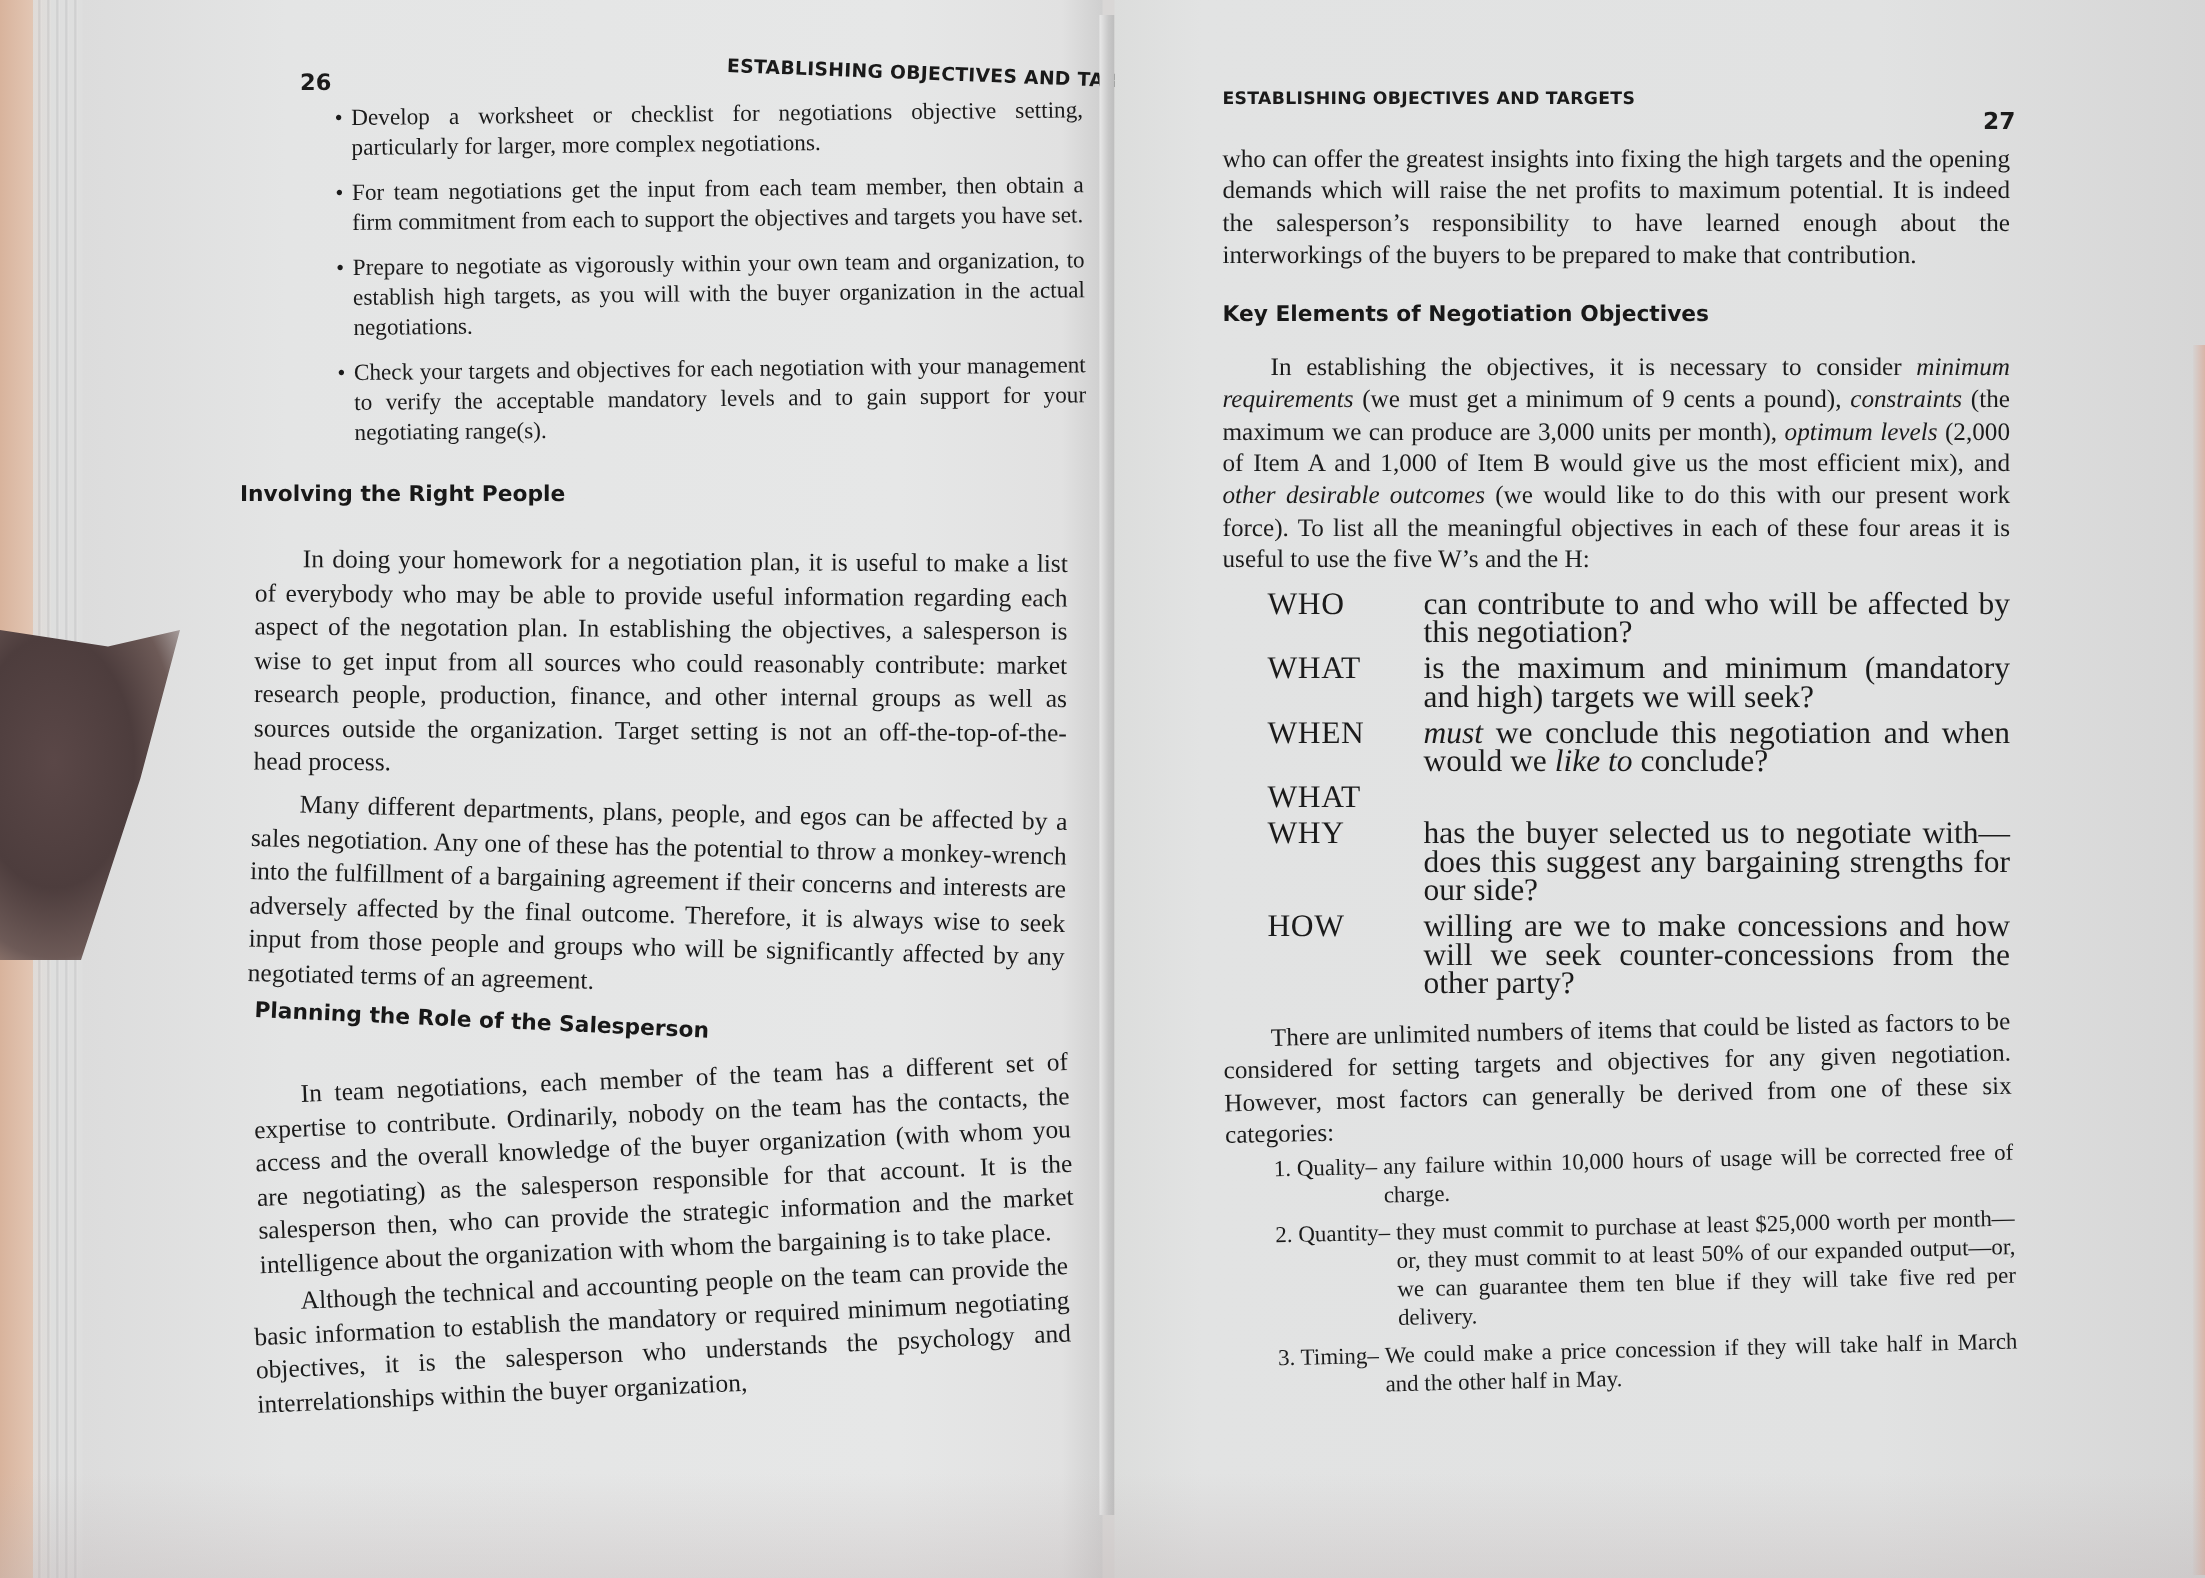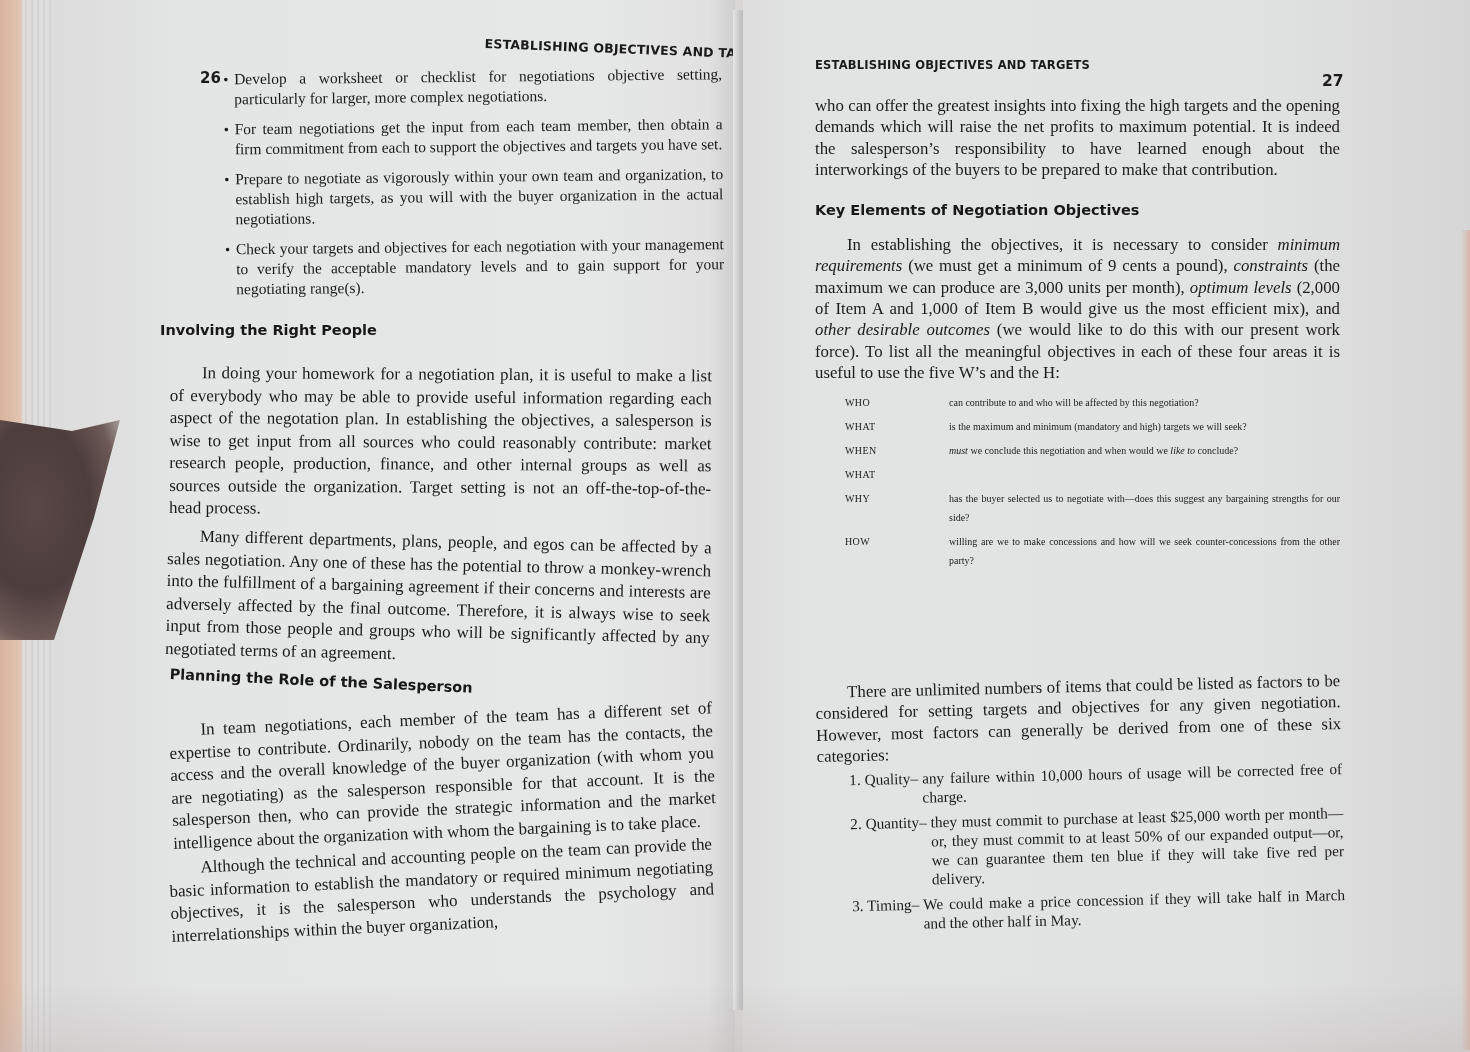--- a/index.html
+++ b/index.html
@@ -79,40 +79,40 @@
       text-indent: 32px;
     }
     .para.noindent { text-indent: 0; }
 
     
     .right-block {
       position: absolute; left: 815px; top: 56px; width: 525px;
     }
     .right-block .para { font-size: 16.8px; line-height: 21.3px; }
     .w-list { margin: 10px 0 0 30px; padding: 0; list-style: none; }
-    .w-list li { display: flex; font-size: 10px; line-height: 19px; margin-bottom: 5px; }
+    .w-list li { display: flex; font-size: 21px; line-height: 19px; margin-bottom: 5px; }
     .w-key { width: 80px; flex: 0 0 80px; letter-spacing: .4px; }
     .w-val { flex: 1; text-align: justify; margin-left: 24px; }
     .cat-list { margin: 4px 0 0 32px; padding: 0; list-style: none; }
     .cat-list li { display: flex; font-size: 15.3px; line-height: 19px; margin-bottom: 6px; }
     .cat-label { white-space: nowrap; padding-right: 4px; }
     .cat-val { flex: 1; text-align: justify; }
     em { font-style: italic; }
   </style>
 </head>
 <body>
 
 <div class="scene">
   <div class="finger-left"></div>
   <div class="page-edges-left"></div>
 
   <div class="page page-left"></div>
   <div class="thumb-blob"></div>
 
-  <div class="folio" style="left:200px; top:46px;margin-top:23px;">26</div>
+  <div class="folio" style="left:200px; top:46px;">26</div>
   <div class="running-head" style="left:485px; top:36px; font-size:12.5px; transform:rotate(2.2deg); transform-origin:0 0;">ESTABLISHING OBJECTIVES AND TARGETS</div>
 
   <div class="left-block" style="top:70px; transform:rotate(-0.6deg);">
     <ul class="bullets">
       <li>Develop a worksheet or checklist for negotiations objective setting, particularly for larger, more complex negotiations.</li>
       <li>For team negotiations get the input from each team member, then obtain a firm commitment from each to support the objectives and targets you have set.</li>
       <li>Prepare to negotiate as vigorously within your own team and organization, to establish high targets, as you will with the buyer organization in the actual negotiations.</li>
       <li>Check your targets and objectives for each negotiation with your management to verify the acceptable mandatory levels and to gain support for your negotiating range(s).</li>
     </ul>
   </div>

